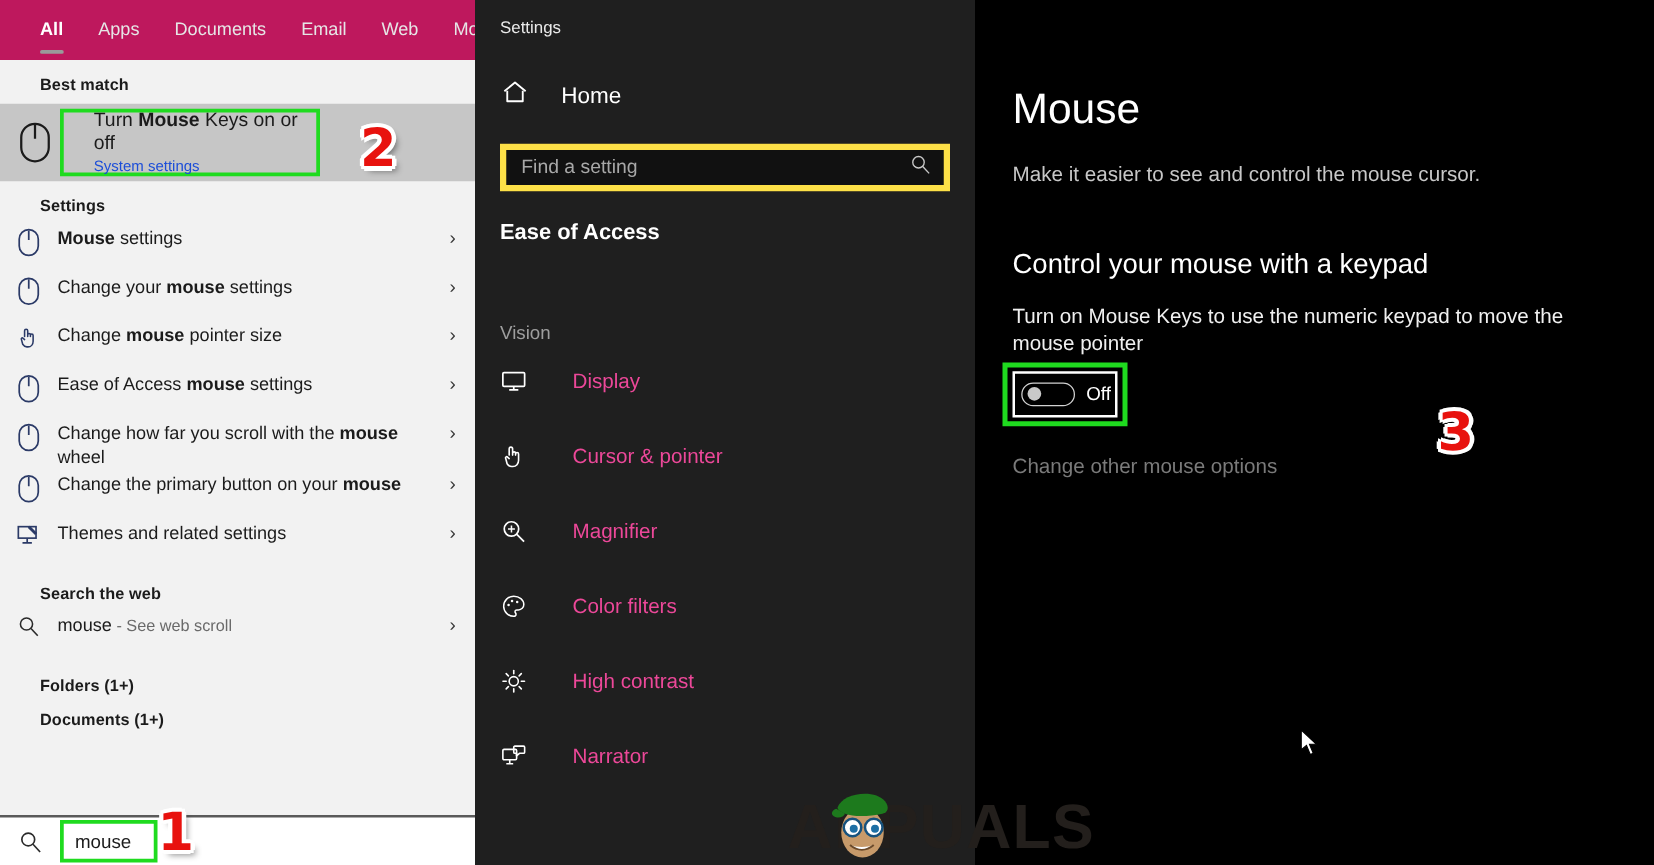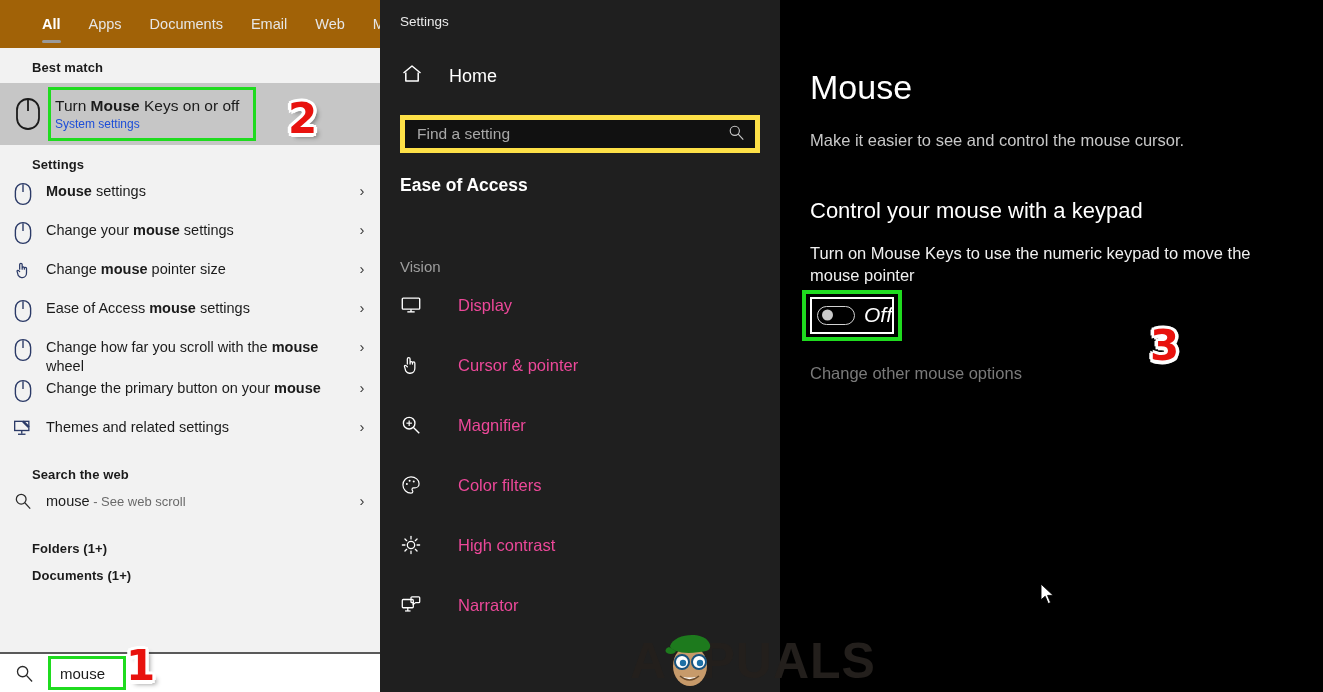--- a/index.html
+++ b/index.html
@@ -8,22 +8,22 @@
 
   #root { position:relative; width:1323px; height:692px; }
 
   
   #search-flyout{
     position:absolute; left:0; top:0; width:380px; height:692px;
     background:#f2f2f2; color:#1b1b1b;
     display:flex; flex-direction:column;
   }
   #tabbar{
-    height:48px; background:#a16207; flex:0 0 48px;
-    display:flex; align-items:center; padding-left:28px; position:relative;
+    height:48px; background:#be185d; flex:0 0 48px;
+    display:flex; align-items:center; padding-left:18px; position:relative;
   }
   .tab{
     color:#e6e6e6; font-size:14.5px; padding:0 14px; height:48px;
     display:flex; align-items:center; position:relative; white-space:nowrap;
   }
   .tab.sel{ color:#ffffff; font-weight:bold; }
   .tab.sel::after{
     content:""; position:absolute; left:14px; right:14px; bottom:5px;
     height:3px; background:#9a9a9a; border-radius:2px;
   }
@@ -33,21 +33,21 @@
     padding:12px 0 8px 32px; letter-spacing:.1px;
   }
   .best-row{
     position:relative; background:#c6c6c6; height:62px;
     display:flex; align-items:center; padding-left:10px;
   }
   .mouse-ico{ width:36px; flex:0 0 36px; display:flex; justify-content:center; }
   .best-box{
     position:relative; margin-left:2px; width:208px; height:54px;
     border:3px solid #1fdb1f; display:flex; flex-direction:column;
-    justify-content:center; padding-left:4px;
+    justify-content:center; padding-left:24px;
   }
   .best-title{ font-size:15.5px; color:#1b1b1b; line-height:1.15; }
   .best-title b{ font-weight:bold; }
   .best-sub{ font-size:12px; color:#1d4ed8; margin-top:3px; }
 
   .res-row{
     display:flex; align-items:flex-start; min-height:39px; padding:2px 0;
     position:relative;
   }
   .res-ico{ width:46px; flex:0 0 46px; display:flex; justify-content:center; align-items:center; }
@@ -115,21 +115,21 @@
     display:flex; align-items:center; padding-left:5px;
   }
   .switch{
     width:43px; height:19px; border:1.6px solid #d2d2d2; border-radius:10px;
     position:relative; background:transparent;
   }
   .switch .knob{
     position:absolute; left:4px; top:50%; transform:translateY(-50%);
     width:11px; height:11px; border-radius:50%; background:#c9c9c9;
   }
-  .switch-label{ font-size:21px; color:#fff; margin-left:9px;font-style:italic; }
+  .switch-label{ font-size:15px; color:#fff; margin-left:9px; }
   #m-link{ font-size:16.5px; color:#7a7a7a; padding:30px 0 0 30px; }
 
   
   .marker{
     position:absolute; font-size:42px; font-weight:bold; color:#e8120e;
     font-family:"DejaVu Sans", sans-serif; z-index:20; line-height:1;
     text-shadow:
       -2.5px -2.5px 0 #fff,  2.5px -2.5px 0 #fff,
       -2.5px  2.5px 0 #fff,  2.5px  2.5px 0 #fff,
       -3.5px 0 0 #fff, 3.5px 0 0 #fff, 0 -3.5px 0 #fff, 0 3.5px 0 #fff,

